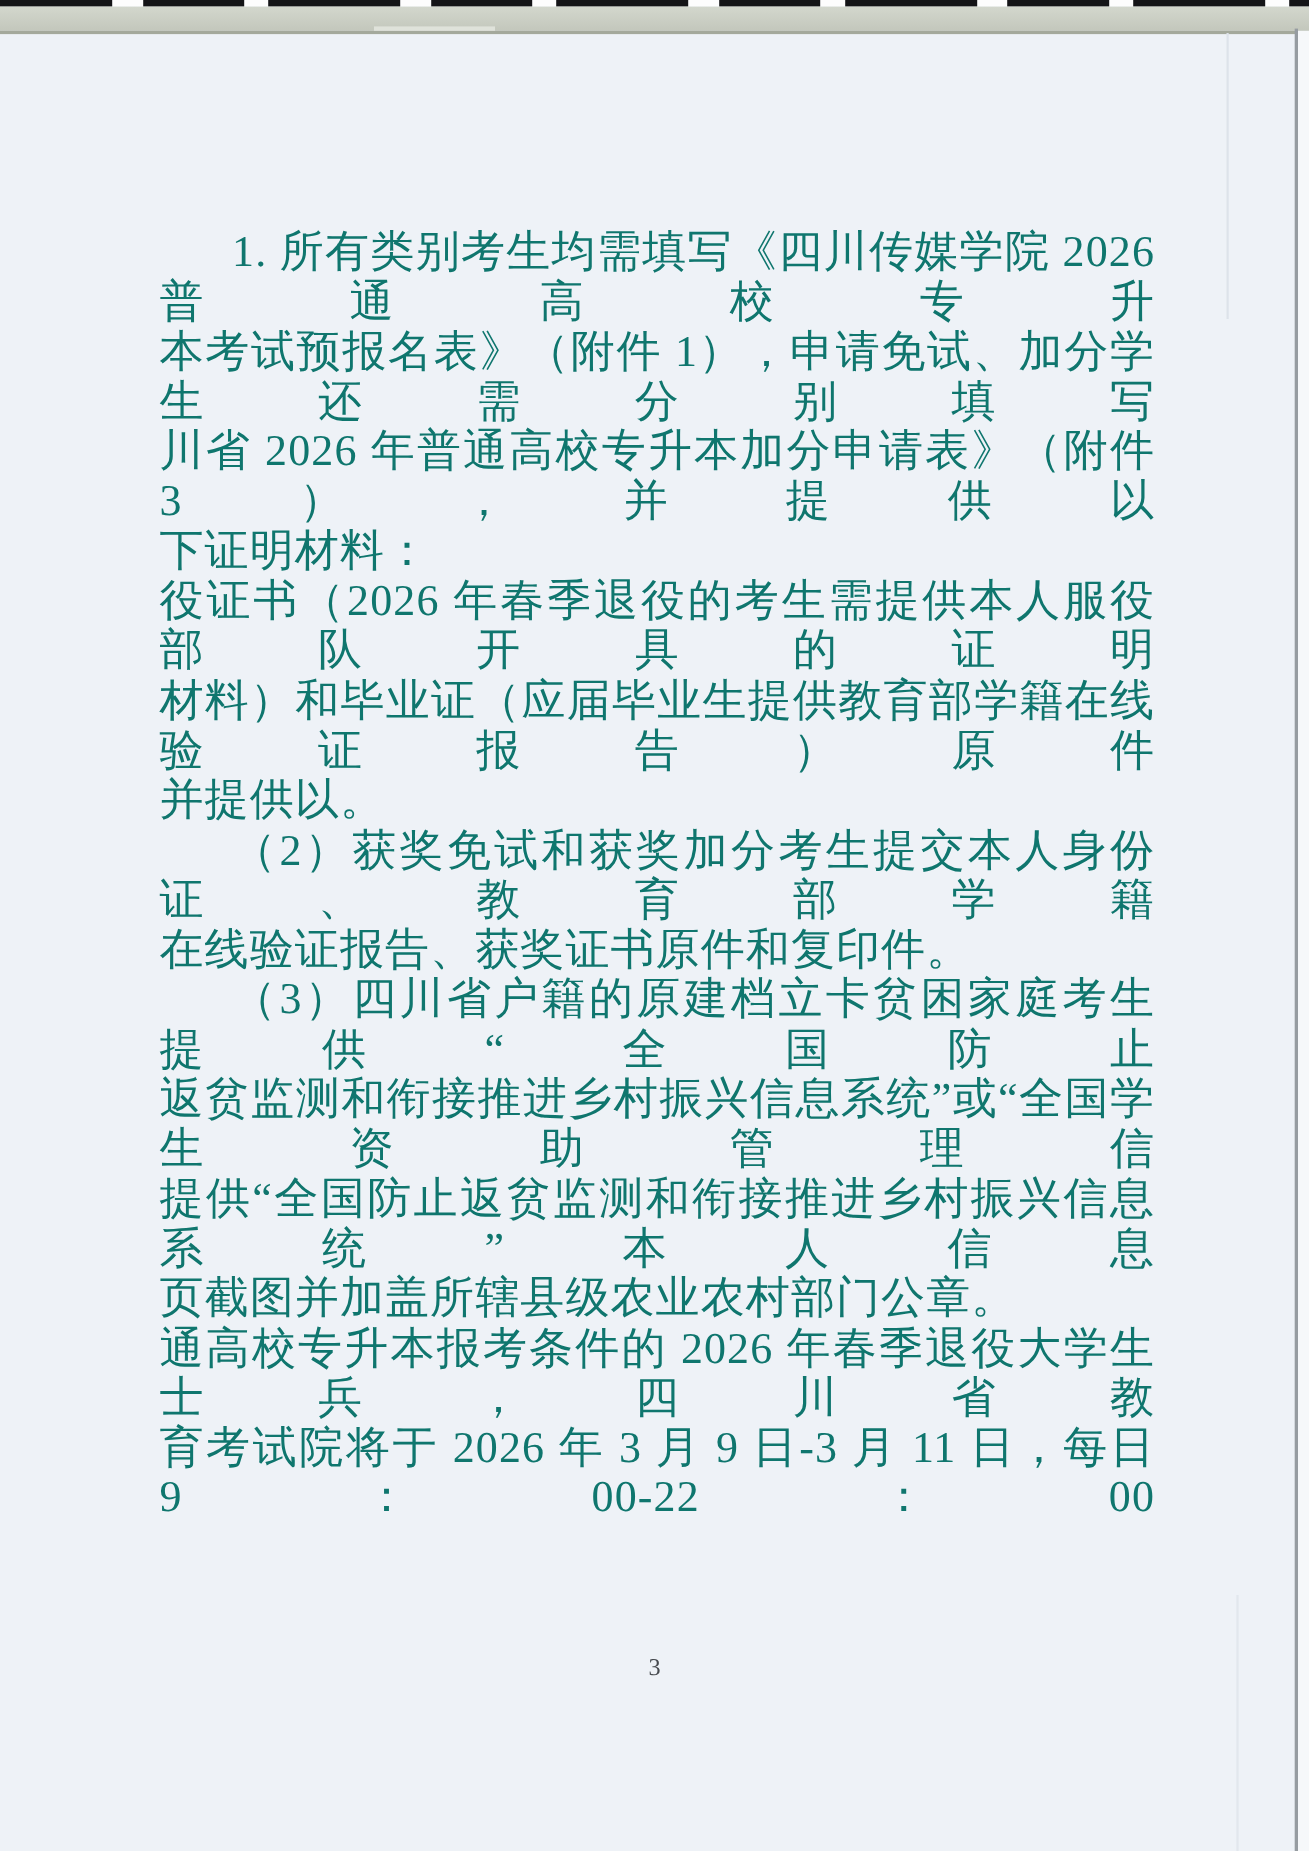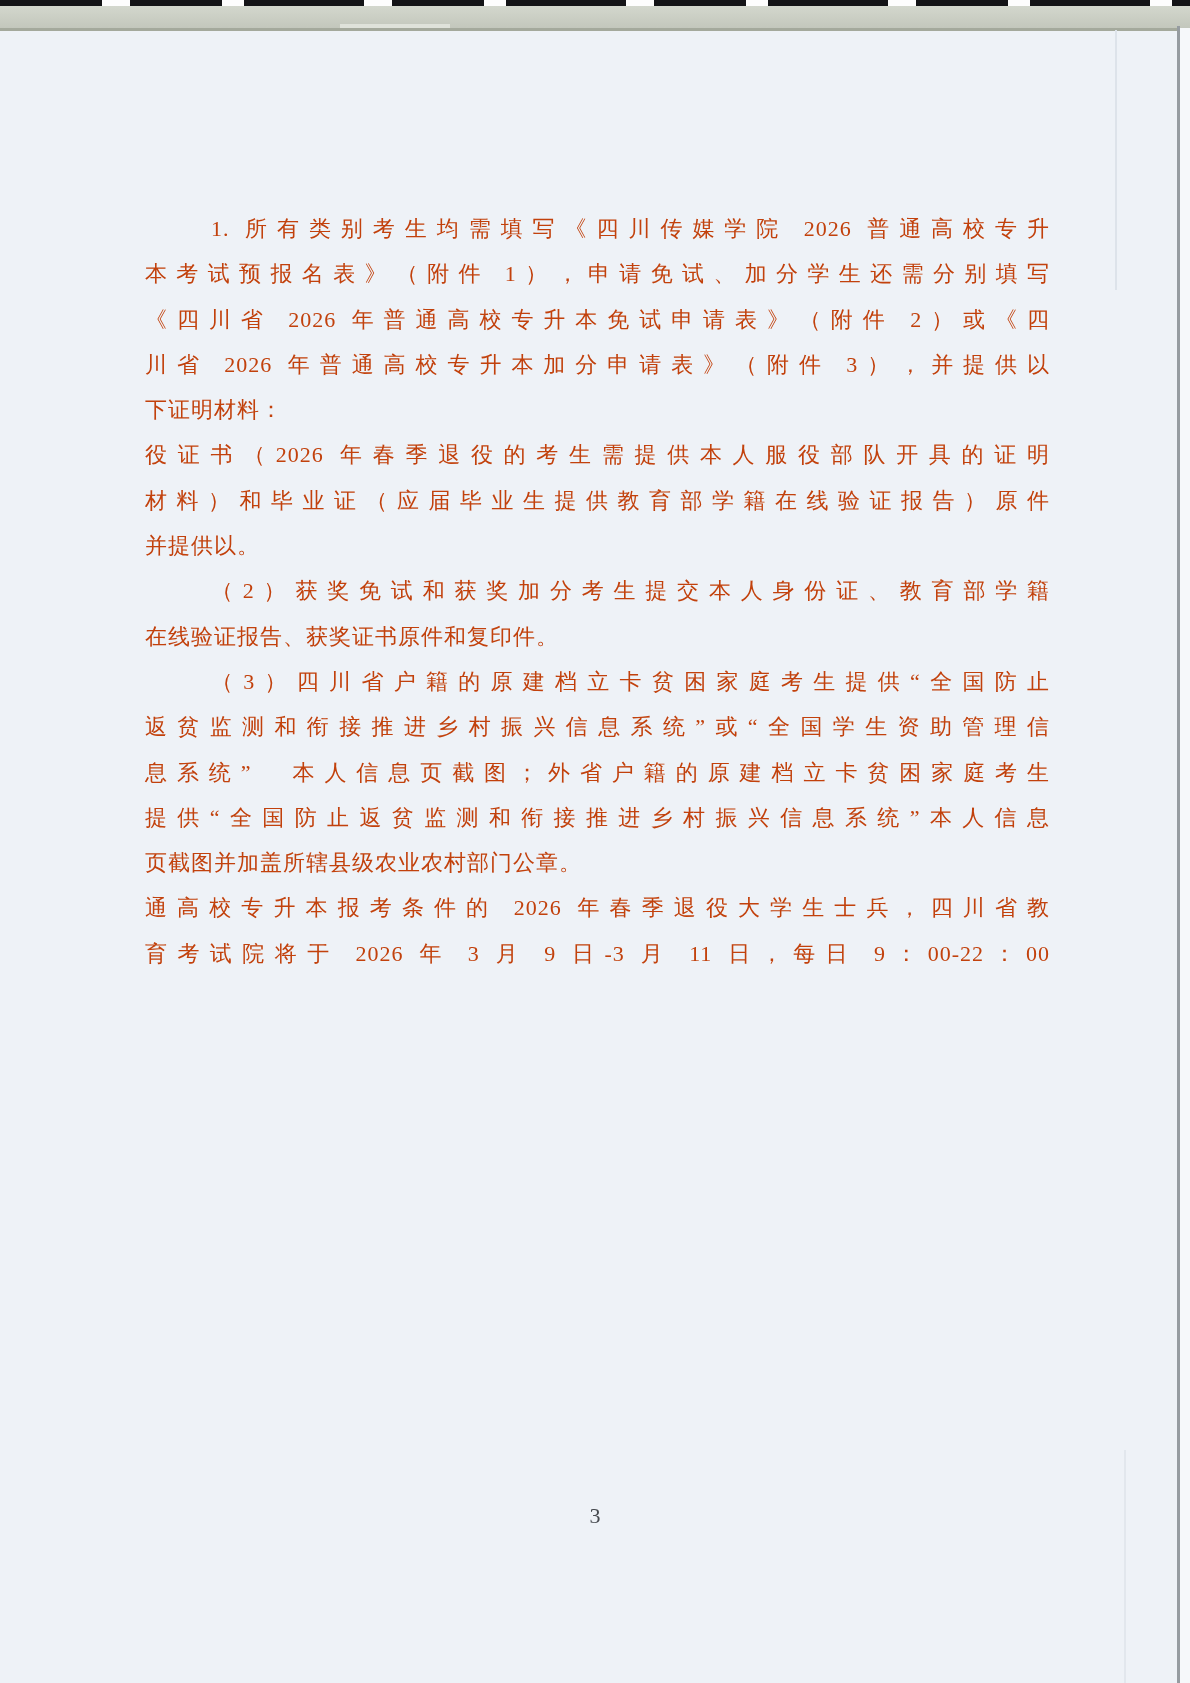--- a/index.html
+++ b/index.html
@@ -49,21 +49,21 @@
   }
   .crease-bottom-right {
     position:absolute; top:1450px; left:1124px; width:2px; height:233px;
     background:#e2e7ed;
   }
   
   .textblock {
     position:absolute; left:145px; top:206px; width:905px;
   }
   .line {
-    font-size:22px; line-height:45.3px; color:#c2410c;
+    font-size:40px; line-height:45.3px; color:#0f766e;
     letter-spacing:1px;
   }
   .line.j { text-align:justify; text-align-last:justify; }
   .line.indent { text-indent:66px; }
   .page-number {
     position:absolute; top:1503px; left:0; width:1190px;
     text-align:center; font-size:22px; color:#34383d; opacity:.9;
     font-family:"Liberation Serif","DejaVu Serif",serif;
   }
 </style>
@@ -75,31 +75,29 @@
   <div class="scan-band"></div>
   <div class="scan-band-notch"></div>
   <div class="right-edge-line"></div>
   <div class="right-edge-outside"></div>
   <div class="crease-top-right"></div>
   <div class="crease-bottom-right"></div>
 
   <div class="textblock" id="textblock">
       <div class="line indent j">1. 所有类别考生均需填写《四川传媒学院 2026 普通高校专升</div>
       <div class="line j">本考试预报名表》（附件 1），申请免试、加分学生还需分别填写</div>
-      <div class="line j">《四川省 2026 年普通高校专升本免试申请表》（附件 2）或《四</div>
       <div class="line j">川省 2026 年普通高校专升本加分申请表》（附件 3），并提供以</div>
       <div class="line ">下证明材料：</div>
       <div class="line j">役证书（2026 年春季退役的考生需提供本人服役部队开具的证明</div>
       <div class="line j">材料）和毕业证（应届毕业生提供教育部学籍在线验证报告）原件</div>
       <div class="line ">并提供以。</div>
       <div class="line indent j">（2）获奖免试和获奖加分考生提交本人身份证、教育部学籍</div>
       <div class="line ">在线验证报告、获奖证书原件和复印件。</div>
       <div class="line indent j">（3）四川省户籍的原建档立卡贫困家庭考生提供“全国防止</div>
       <div class="line j">返贫监测和衔接推进乡村振兴信息系统”或“全国学生资助管理信</div>
-      <div class="line j">息系统”　本人信息页截图；外省户籍的原建档立卡贫困家庭考生</div>
       <div class="line j">提供“全国防止返贫监测和衔接推进乡村振兴信息系统”本人信息</div>
       <div class="line ">页截图并加盖所辖县级农业农村部门公章。</div>
       <div class="line j">通高校专升本报考条件的 2026 年春季退役大学生士兵，四川省教</div>
       <div class="line j">育考试院将于 2026 年 3 月 9 日-3 月 11 日，每日 9：00-22：00</div>
     </div>
 
   <div class="page-number">3</div>
 </div>
 
 </body></html>

